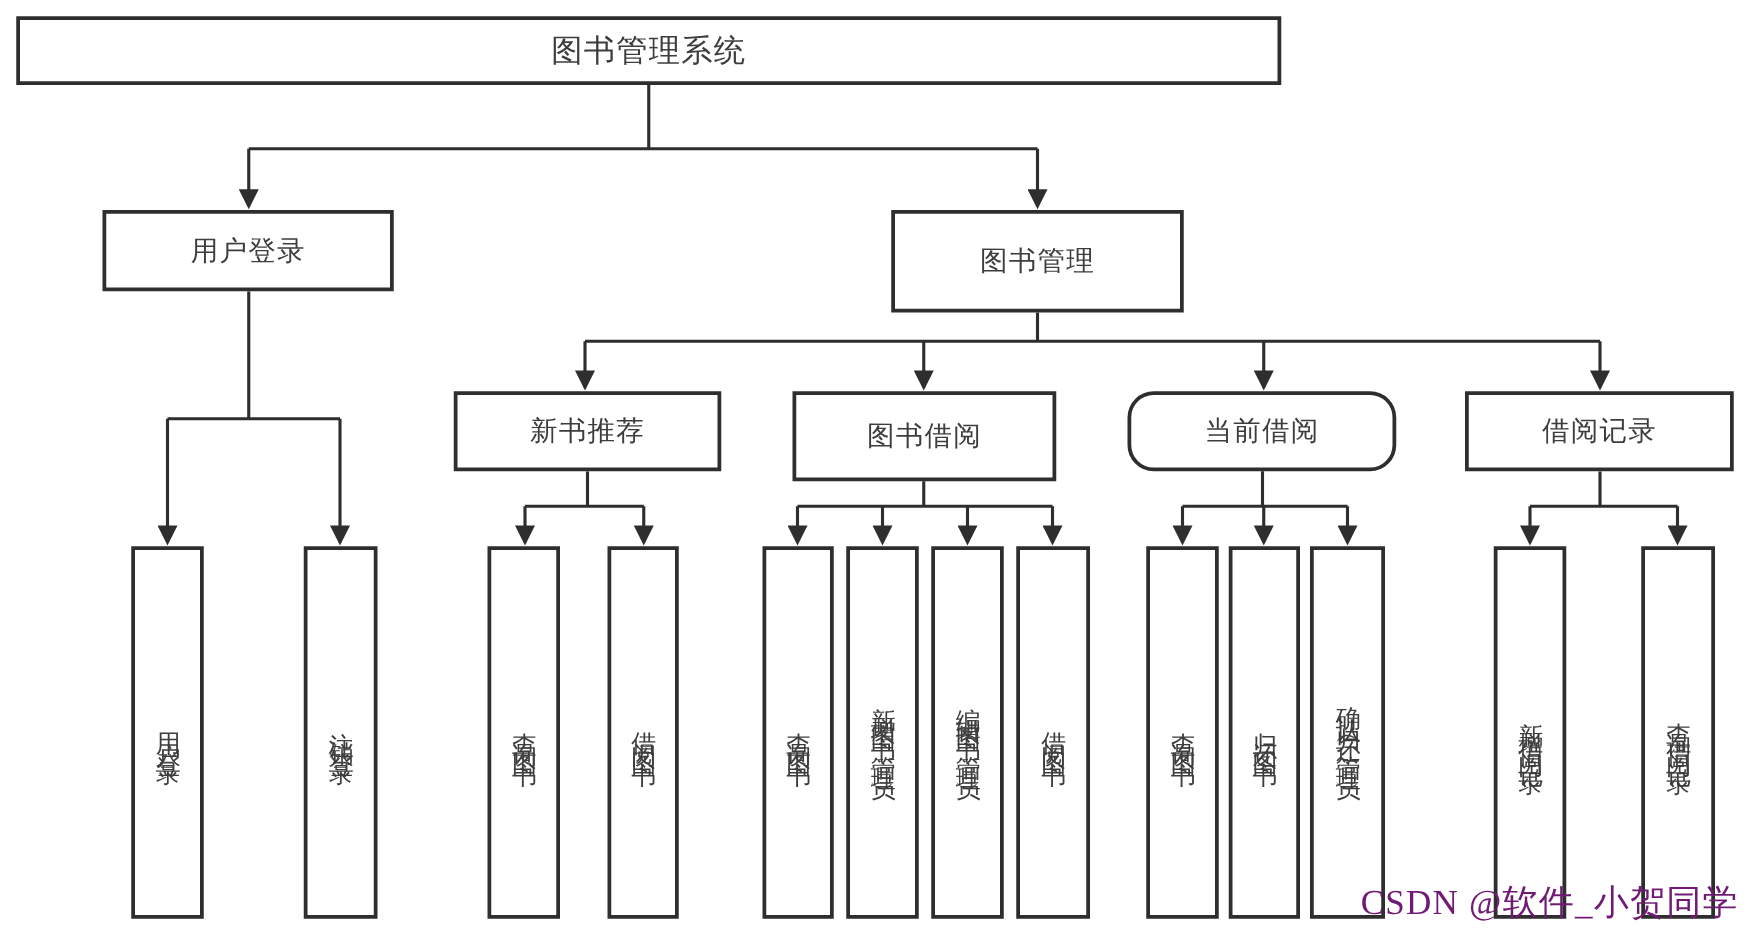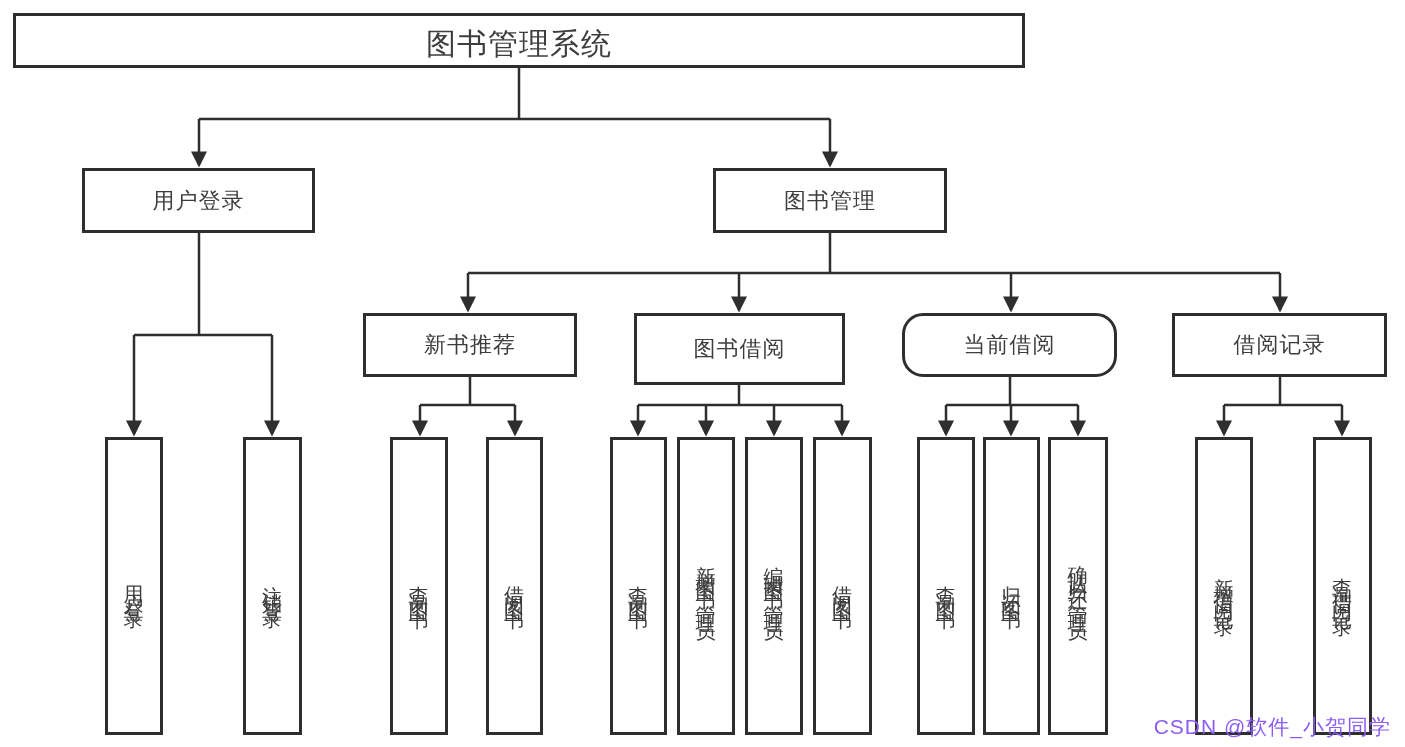--- a/index.html
+++ b/index.html
@@ -29,22 +29,21 @@
     background: #ffffff;
     display: flex;
     align-items: center;
     justify-content: center;
     color: #3d3d3d;
     font-size: 22px;
     letter-spacing: 1px;
     white-space: nowrap;
   }
   .box.title {
-    font-size: 30px;
-    align-items: flex-end;
+    font-size: 25px;
   }
   .vbox {
     position: absolute;
     box-sizing: border-box;
     border: 3px solid #2e2e2e;
     background: #ffffff;
     display: flex;
     align-items: center;
     justify-content: center;
     color: #3d3d3d;
@@ -54,24 +53,25 @@
     text-orientation: mixed;
     font-size: 20px;
     letter-spacing: 8px;
     line-height: 1;
     white-space: nowrap;
   }
   .watermark {
     position: absolute;
     right: 14px;
     bottom: 6px;
-    font-size: 21px;
-    color: #8b5cf6;
+    font-size: 28px;
+    color: #701a75;
     letter-spacing: 1px;
     white-space: nowrap;
+    font-family: Liberation Serif, serif;
   }
 </style>
 </head>
 <body>
 
 <div class="canvas">
 
   <svg class="connectors" viewBox="0 0 1405 747" xmlns="http://www.w3.org/2000/svg">
     <defs>
       <marker id="arw" viewBox="0 0 10 10" refX="8.5" refY="5" markerWidth="8" markerHeight="6.4" orient="auto">
@@ -122,21 +122,21 @@
     </g>
   </svg>
 
   <div class="box title" style="left:13px; top:13px; width:1012px; height:55px;">
     <span>图书管理系统</span>
   </div>
 
   <div class="box" style="left:82px; top:168px; width:233px; height:65px;">
     <span>用户登录</span>
   </div>
-  <div class="box" style="left:713px; top:168px; width:234px; height:65px;">
+  <div class="box" style="left:713px; top:168px; width:234px; height:82px;">
     <span>图书管理</span>
   </div>
 
   <div class="box" style="left:363px; top:313px; width:214px; height:64px;">
     <span>新书推荐</span>
   </div>
   <div class="box" style="left:634px; top:313px; width:211px; height:72px;">
     <span>图书借阅</span>
   </div>
   <div class="box" style="left:902px; top:313px; width:215px; height:64px;border-radius:21px;">

